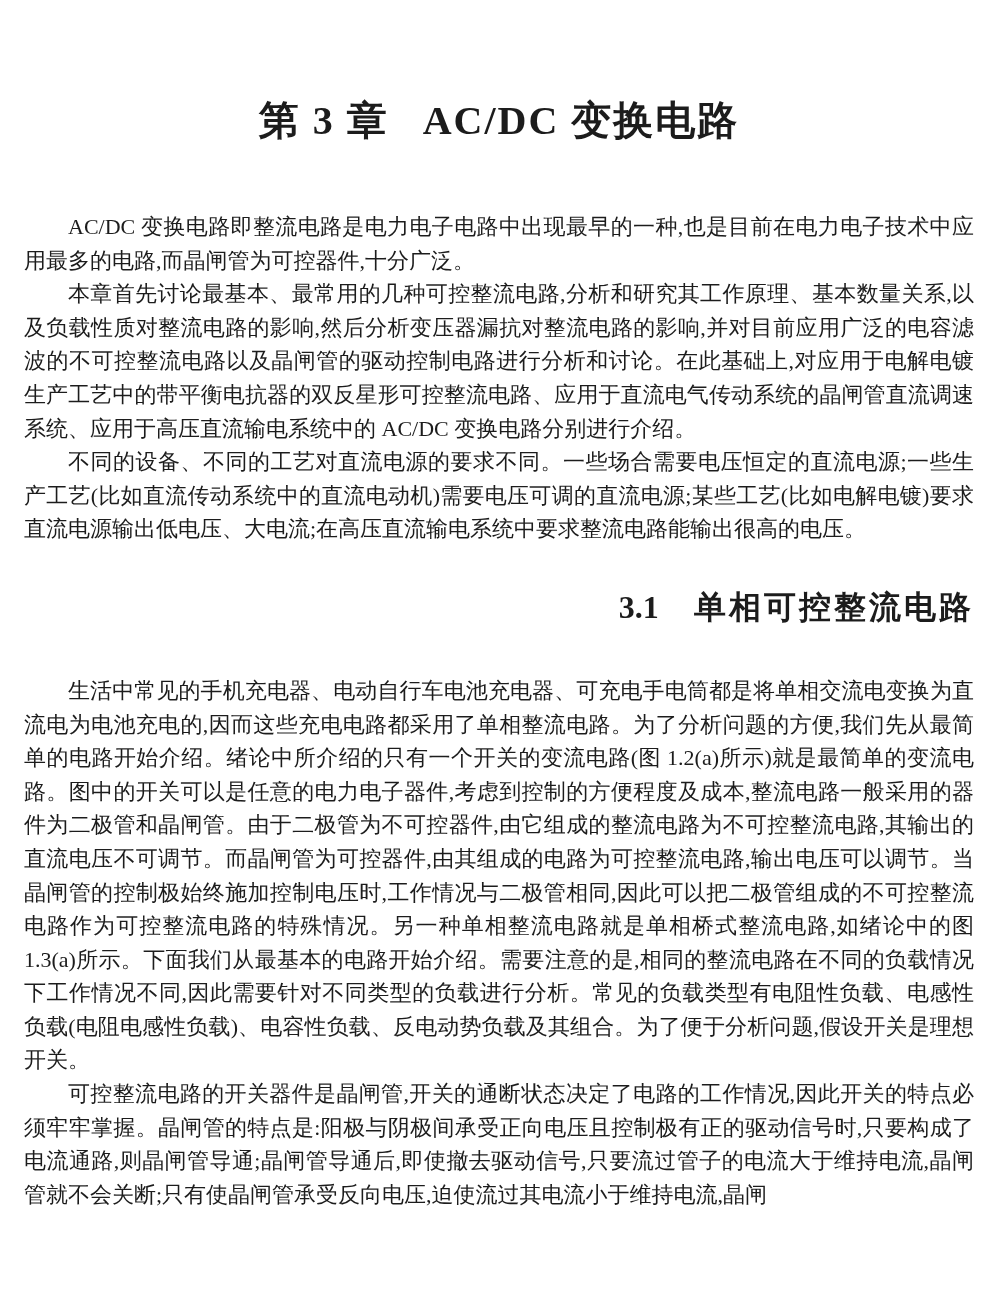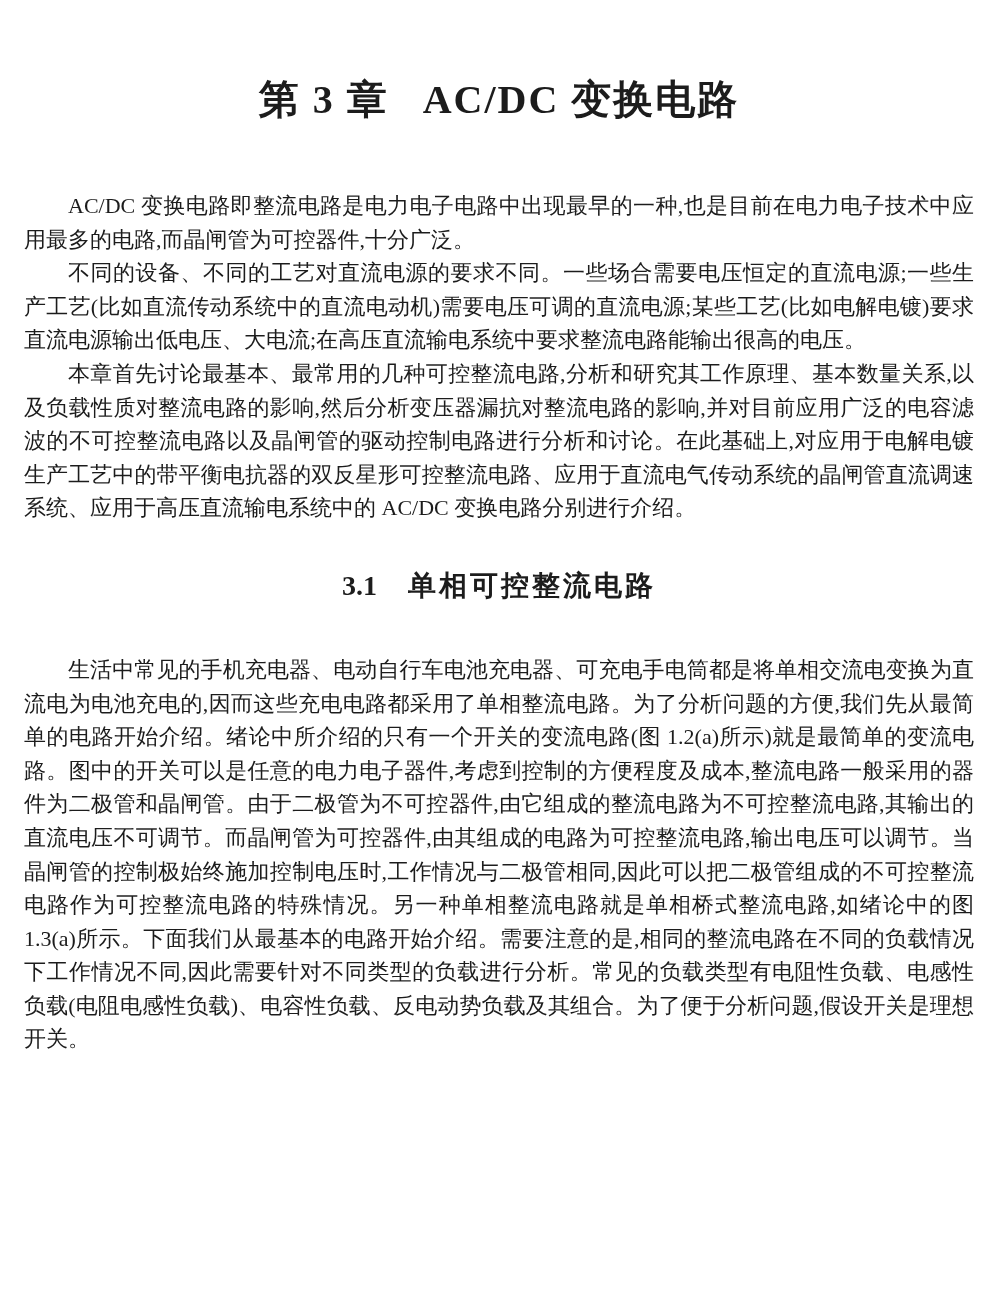--- a/index.html
+++ b/index.html
@@ -7,21 +7,21 @@
     padding: 0;
     background: #ffffff;
   }
   .page {
     position: relative;
     width: 998px;
     height: 1313px;
     box-sizing: border-box;
     background: #ffffff;
     color: #1c1c1c;
-    padding: 75px 24px 0 24px;
+    padding: 96px 24px 0 24px;
     overflow: hidden;
     font-family: "Liberation Serif", "DejaVu Serif", serif;
   }
   .chapter-heading {
     margin: 0 0 64px 0;
     text-align: center;
     font-size: 40px;
     line-height: 50px;
     font-weight: 700;
     letter-spacing: 2px;
@@ -33,22 +33,22 @@
   .body-par {
     margin: 0;
     font-size: 22px;
     line-height: 33.6px;
     text-align: justify;
     text-indent: 2em;
     letter-spacing: 0;
   }
   .section-heading {
     margin: 40px 0 46px 0;
-    text-align: center;
-    font-size: 28px;
+    text-align: right;
+    font-size: 32px;
     line-height: 42px;
     font-weight: 700;
     white-space: nowrap;
   }
   .section-heading .section-number {
     font-family: "Liberation Serif", "DejaVu Serif", serif;
     margin-right: 1.1em;
   }
   .section-heading .section-title {
     font-family: "Liberation Sans", "DejaVu Sans", sans-serif;
@@ -58,22 +58,23 @@
 </head>
 <body>
 
 <div class="page">
 
   <h1 class="chapter-heading">
     <span class="chapter-number">第 3 章</span><span class="chapter-title">AC/DC 变换电路</span>
   </h1>
 
   <p class="body-par">AC/DC 变换电路即整流电路是电力电子电路中出现最早的一种,也是目前在电力电子技术中应用最多的电路,而晶闸管为可控器件,十分广泛。</p>
+  <p class="body-par">本章首先讨论最基本、最常用的几种可控整流电路,分析和研究其工作原理、基本数量关系,以及负载性质对整流电路的影响,然后分析变压器漏抗对整流电路的影响,并对目前应用广泛的电容滤波的不可控整流电路以及晶闸管的驱动控制电路进行分析和讨论。在此基础上,对应用于电解电镀生产工艺中的带平衡电抗器的双反星形可控整流电路、应用于直流电气传动系统的晶闸管直流调速系统、应用于高压直流输电系统中的 AC/DC 变换电路分别进行介绍。</p>
   <p class="body-par">不同的设备、不同的工艺对直流电源的要求不同。一些场合需要电压恒定的直流电源;一些生产工艺(比如直流传动系统中的直流电动机)需要电压可调的直流电源;某些工艺(比如电解电镀)要求直流电源输出低电压、大电流;在高压直流输电系统中要求整流电路能输出很高的电压。</p>
-  <p class="body-par">本章首先讨论最基本、最常用的几种可控整流电路,分析和研究其工作原理、基本数量关系,以及负载性质对整流电路的影响,然后分析变压器漏抗对整流电路的影响,并对目前应用广泛的电容滤波的不可控整流电路以及晶闸管的驱动控制电路进行分析和讨论。在此基础上,对应用于电解电镀生产工艺中的带平衡电抗器的双反星形可控整流电路、应用于直流电气传动系统的晶闸管直流调速系统、应用于高压直流输电系统中的 AC/DC 变换电路分别进行介绍。</p>
 
   <h2 class="section-heading">
     <span class="section-number">3.1</span><span class="section-title">单相可控整流电路</span>
   </h2>
 
   <p class="body-par">生活中常见的手机充电器、电动自行车电池充电器、可充电手电筒都是将单相交流电变换为直流电为电池充电的,因而这些充电电路都采用了单相整流电路。为了分析问题的方便,我们先从最简单的电路开始介绍。绪论中所介绍的只有一个开关的变流电路(图 1.2(a)所示)就是最简单的变流电路。图中的开关可以是任意的电力电子器件,考虑到控制的方便程度及成本,整流电路一般采用的器件为二极管和晶闸管。由于二极管为不可控器件,由它组成的整流电路为不可控整流电路,其输出的直流电压不可调节。而晶闸管为可控器件,由其组成的电路为可控整流电路,输出电压可以调节。当晶闸管的控制极始终施加控制电压时,工作情况与二极管相同,因此可以把二极管组成的不可控整流电路作为可控整流电路的特殊情况。另一种单相整流电路就是单相桥式整流电路,如绪论中的图 1.3(a)所示。下面我们从最基本的电路开始介绍。需要注意的是,相同的整流电路在不同的负载情况下工作情况不同,因此需要针对不同类型的负载进行分析。常见的负载类型有电阻性负载、电感性负载(电阻电感性负载)、电容性负载、反电动势负载及其组合。为了便于分析问题,假设开关是理想开关。</p>
+  <p class="body-par">可控整流电路的开关器件是晶闸管,开关的通断状态决定了电路的工作情况,因此开关的特点必须牢牢掌握。晶闸管的特点是:阳极与阴极间承受正向电压且控制极有正的驱动信号时,只要构成了电流通路,则晶闸管导通;晶闸管导通后,即使撤去驱动信号,只要流过管子的电流大于维持电流,晶闸管就不会关断;只有使晶闸管承受反向电压,迫使流过其电流小于维持电流,晶闸</p>
 
 </div>
 
 </body></html>

